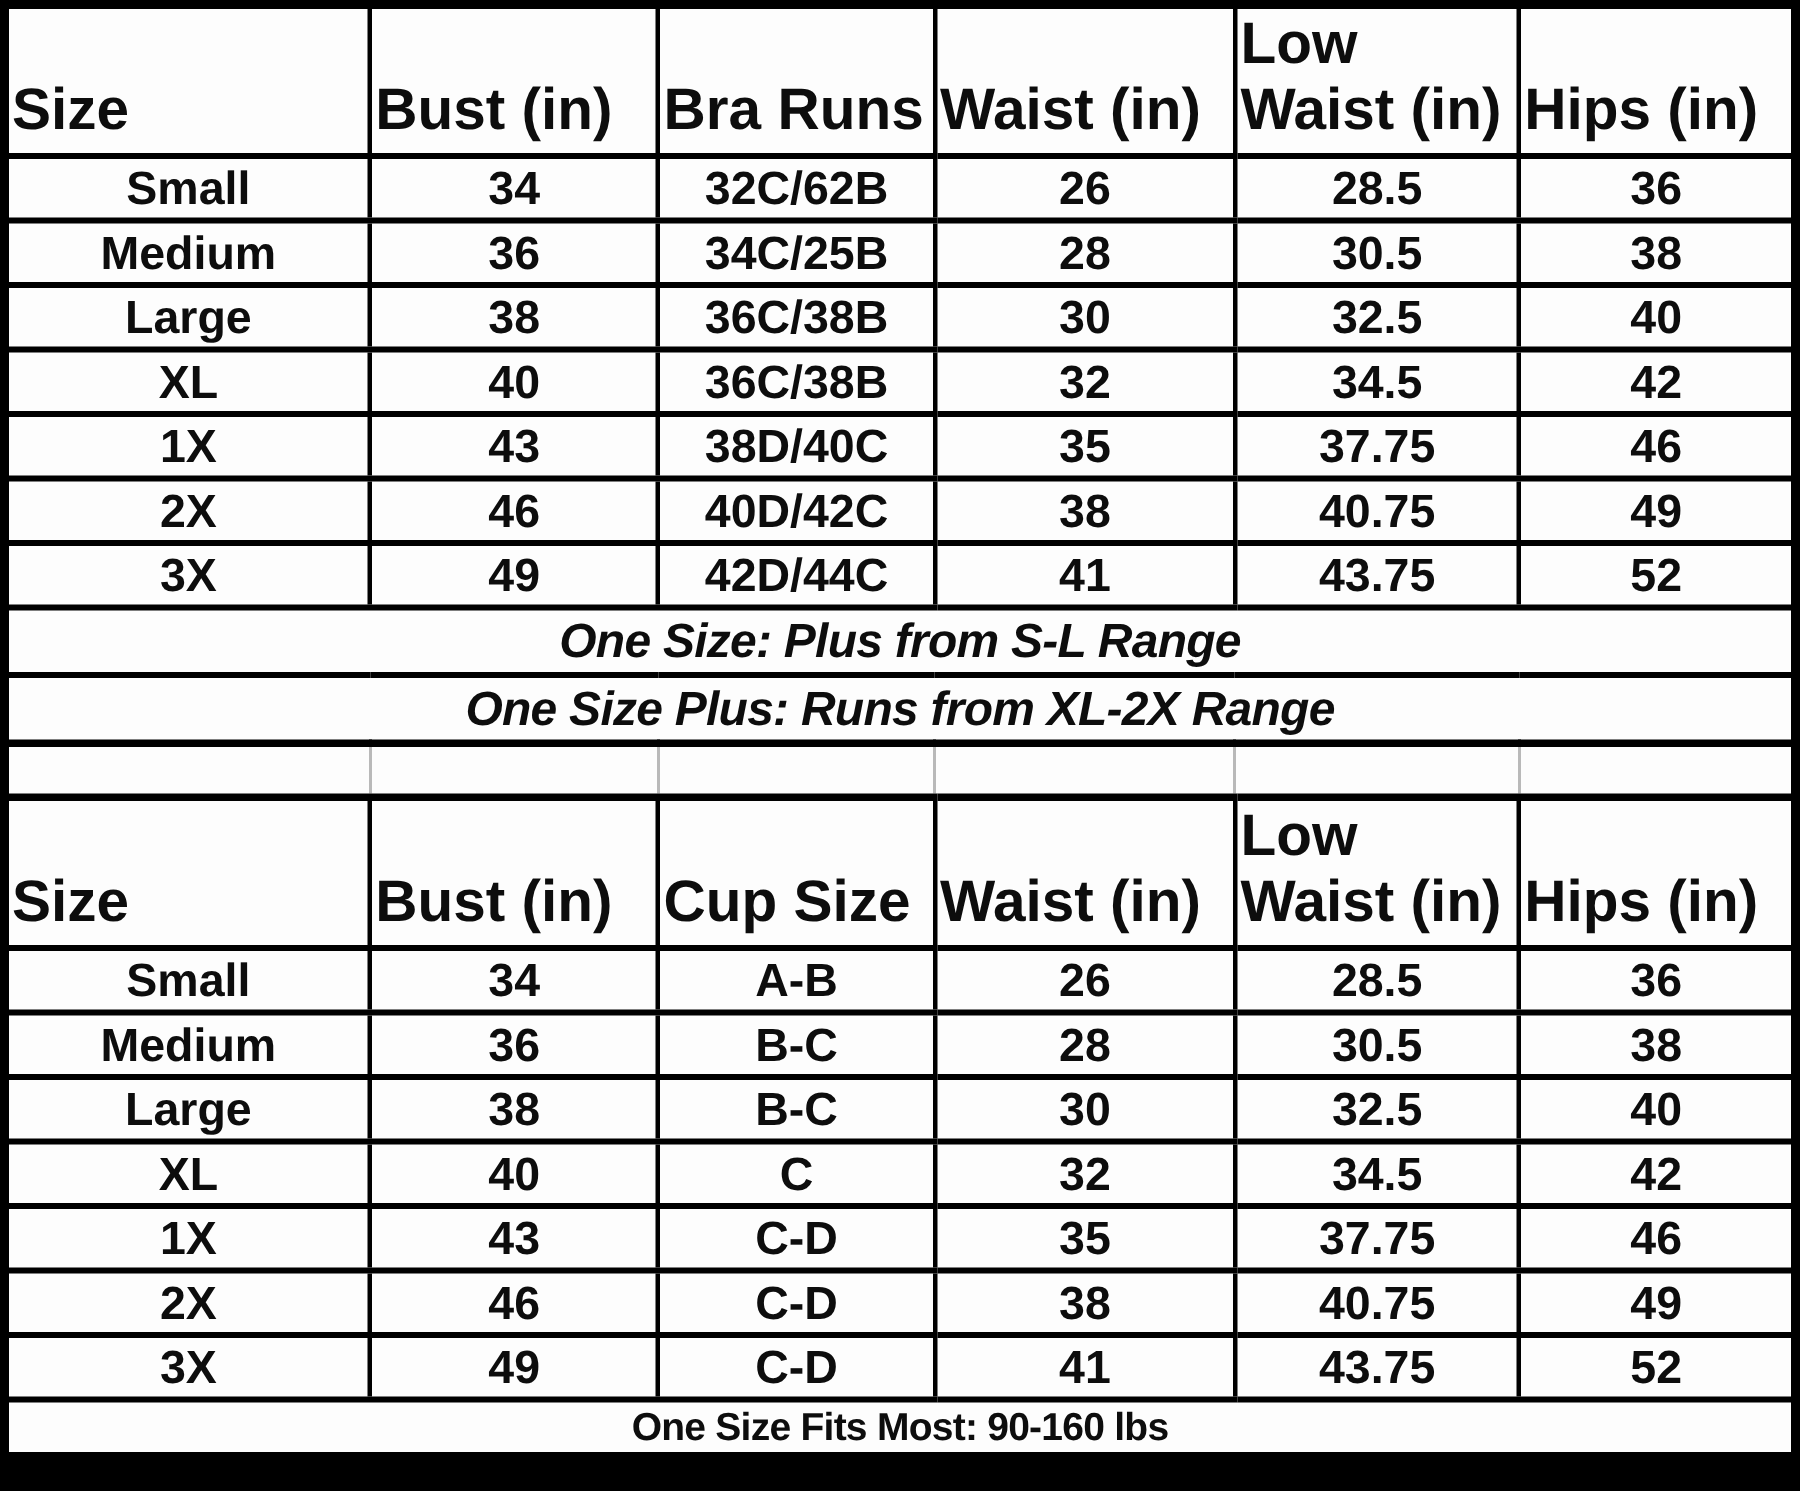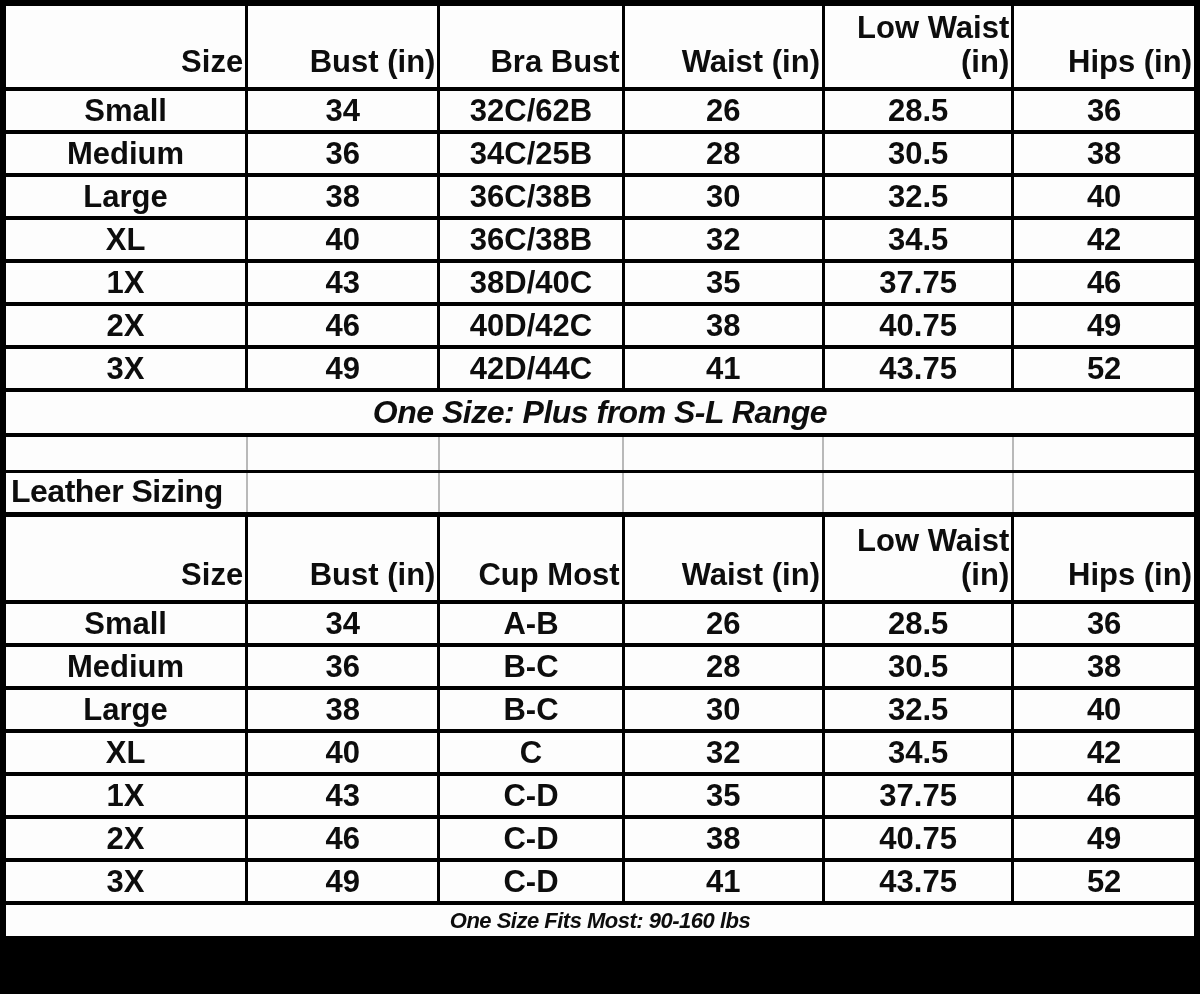--- a/index.html
+++ b/index.html
@@ -29,22 +29,22 @@
   col.c3 { width: 199px; }
   col.c4 { width: 188px; }
   col.c5 { width: 183px; }
 
   
   tr.hdr { height: 86px; }
   tr.hdr th {
     border: 3px solid #000;
     border-bottom: 4px solid #000;
     vertical-align: bottom;
-    text-align: right;
-    font-size: 31px;
+    text-align: left;
+    font-size: 39px;
     line-height: 1.12;
     padding: 2px 2px 7px 2px;
     white-space: normal;
     overflow: hidden;
   }
   tr.hdr2 { height: 88px; }
   tr.hdr2 th { border-top: 5px solid #000; }
 
   
   tr.data-row { height: 43px; }
@@ -97,22 +97,21 @@
     letter-spacing: -0.5px;
   }
 
   
   tr.fits-row { height: 33px; }
   tr.fits-row td {
     border-top: 4px solid #000;
     border-bottom: 0;
     border-left: 0;
     border-right: 0;
-    font-style: italic;
-    font-size: 22px;
+    font-size: 26px;
     text-align: center;
     vertical-align: middle;
     letter-spacing: -0.5px;
     margin-top: 10px;
   }
 
   .bottom-bar {
     flex: 1;
     min-height: 14px;
     background: #000;
@@ -129,21 +128,21 @@
         <col class="c2">
         <col class="c3">
         <col class="c4">
         <col class="c5">
     </colgroup>
 
     <tbody>
       <tr class="hdr hdr1">
         <th>Size</th>
         <th>Bust (in)</th>
-        <th>Bra Bust</th>
+        <th>Bra Runs</th>
         <th>Waist (in)</th>
         <th>Low Waist (in)</th>
         <th>Hips (in)</th>
       </tr>
     </tbody>
 
     <tbody>
         <tr class="data-row">
           <td>Small</td>
           <td>34</td>
@@ -199,43 +198,38 @@
           <td>41</td>
           <td>43.75</td>
           <td>52</td>
         </tr>
       </tbody>
 
     <tbody>
       <tr class="note-row">
         <td colspan="6">One Size: Plus from S-L Range</td>
       </tr>
+      <tr class="note-row note-last">
+        <td colspan="6">One Size Plus: Runs from XL-2X Range</td>
+      </tr>
 
       <tr class="spacer-row">
         <td></td>
         <td></td>
         <td></td>
         <td></td>
         <td></td>
         <td></td>
       </tr>
 
-      <tr class="leather-row">
-        <td class="section-label">Leather Sizing</td>
-        <td></td>
-        <td></td>
-        <td></td>
-        <td></td>
-        <td></td>
-      </tr>
 
       <tr class="hdr hdr2">
         <th>Size</th>
         <th>Bust (in)</th>
-        <th>Cup Most</th>
+        <th>Cup Size</th>
         <th>Waist (in)</th>
         <th>Low Waist (in)</th>
         <th>Hips (in)</th>
       </tr>
     </tbody>
 
     <tbody>
         <tr class="data-row">
           <td>Small</td>
           <td>34</td>

